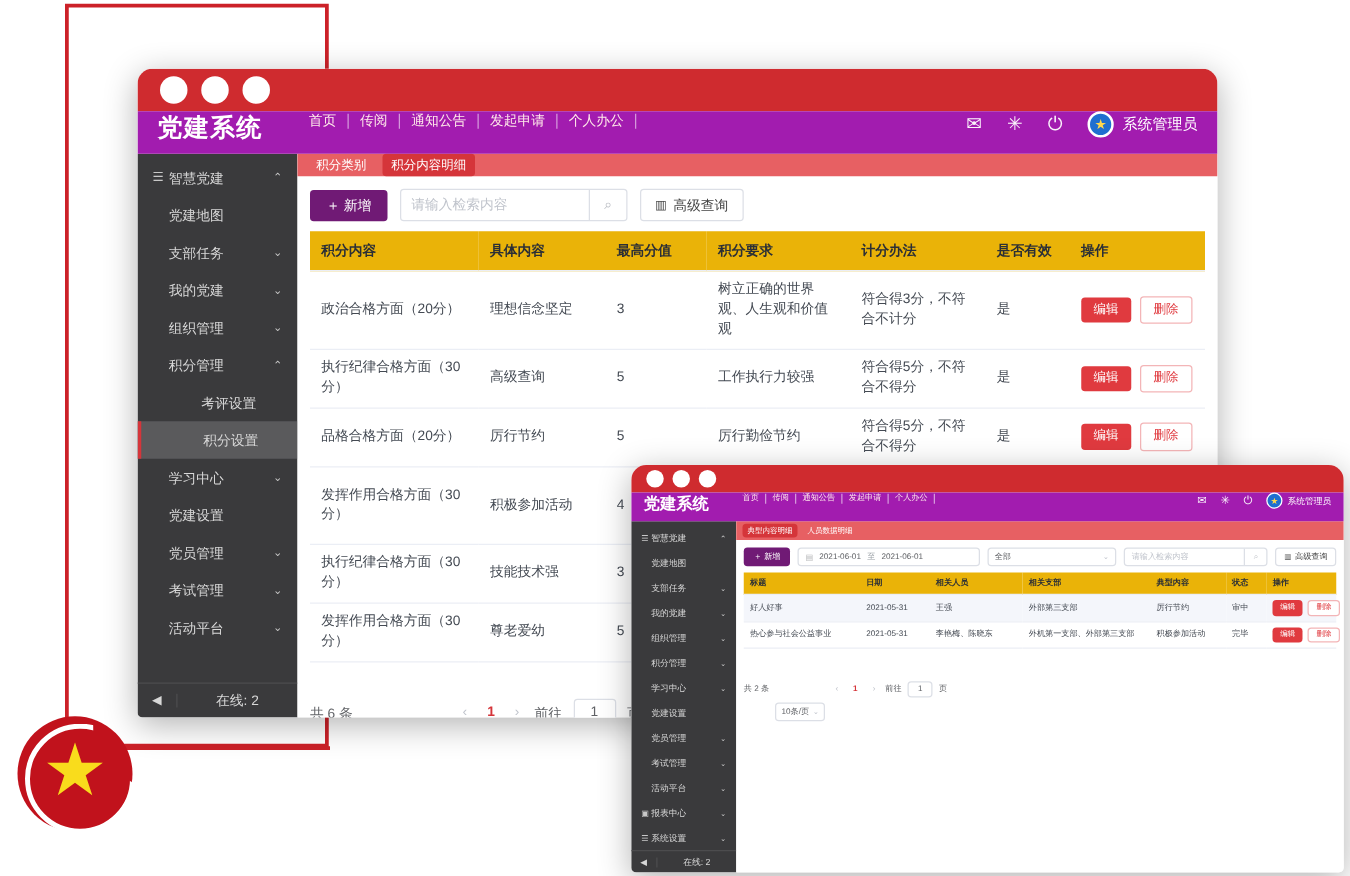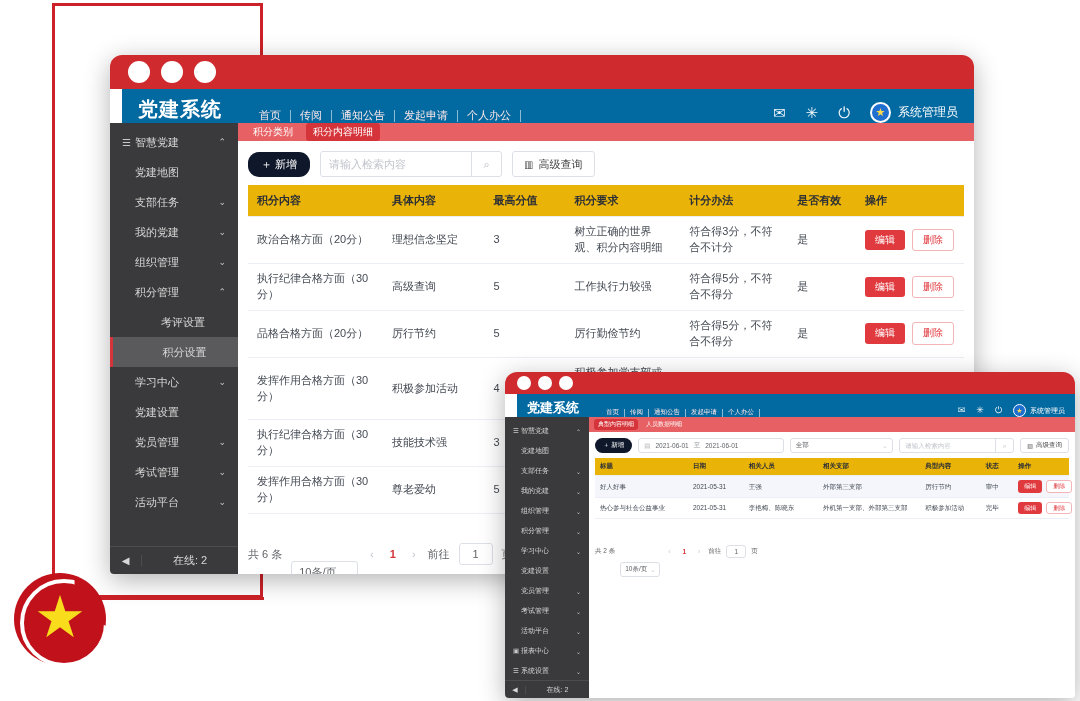--- a/index.html
+++ b/index.html
@@ -55,22 +55,22 @@
 
   .titlebar {
     background: #cf2b2f; height: 34px;
     display: flex; align-items: center; padding-left: 18px; gap: 11px;
   }
   .win-sub .titlebar { height: 22px; padding-left: 12px; gap: 7px; }
   .dot { width: 22px; height: 22px; border-radius: 50%; background: #ffffff; }
   .win-sub .dot { width: 14px; height: 14px; }
 
   .appbar {
-    background: #0369a1; height: 34px;
-    display: flex; align-items: flex-end; position: relative; margin-left: 12px;
+    background: #a21caf; height: 34px;
+    display: flex; align-items: flex-start; position: relative;
   }
   .win-sub .appbar { height: 23px; }
   .brand {
     width: 128px; flex: 0 0 128px;
     color: #ffffff; font-size: 20px; font-weight: 700;
     padding-left: 16px; letter-spacing: 1px;
   }
   .win-sub .brand { width: 84px; flex: 0 0 84px; font-size: 13px; padding-left: 10px; letter-spacing: 0; }
 
   .topnav { display: flex; align-items: center; font-size: 11px; color: #ffe9e9; }
@@ -145,22 +145,22 @@
   }
   .win-sub .tab { font-size: 6px; padding: 1px 4px; }
   .tab.active { background: #d5353a; }
 
   .toolbar {
     display: flex; align-items: center; gap: 10px;
     padding: 10px 10px 8px 10px;
   }
   .win-sub .toolbar { gap: 6px; padding: 6px 6px 5px 6px; }
   .btn-new {
-    background: #0f172a; color: #fff; font-size: 11px;
-    padding: 5px 13px; border-radius: 11px; white-space: nowrap;
+    background: #701a75; color: #fff; font-size: 11px;
+    padding: 5px 13px; border-radius: 3px; white-space: nowrap;
   }
   .win-sub .btn-new { font-size: 6.5px; padding: 3px 8px; }
   .search-wrap {
     display: flex; align-items: center;
     border: 1px solid #dcdfe6; border-radius: 3px; height: 26px;
   }
   .win-sub .search-wrap { height: 15px; }
   .search-input {
     width: 150px; border: 0; outline: none; height: 100%;
     padding: 0 8px; font-size: 11px; color: #606266;
@@ -403,21 +403,21 @@
                   <th>计分办法</th>
                   <th>是否有效</th>
                   <th>操作</th>
                 </tr>
               </thead>
             <tbody id="main-body-rows">
                 <tr>
                   <td>政治合格方面（20分）</td>
                   <td>理想信念坚定</td>
                   <td>3</td>
-                  <td>树立正确的世界观、积分内容明细</td>
+                  <td>树立正确的世界观、人生观和价值观</td>
                   <td>符合得3分，不符合不计分</td>
                   <td>是</td>
                   <td>
                     <div class="act-cell">
                       <span class="b-edit">编辑</span>
                       <span class="b-del">删除</span>
                     </div>
                   </td>
                 </tr>
                 <tr>

